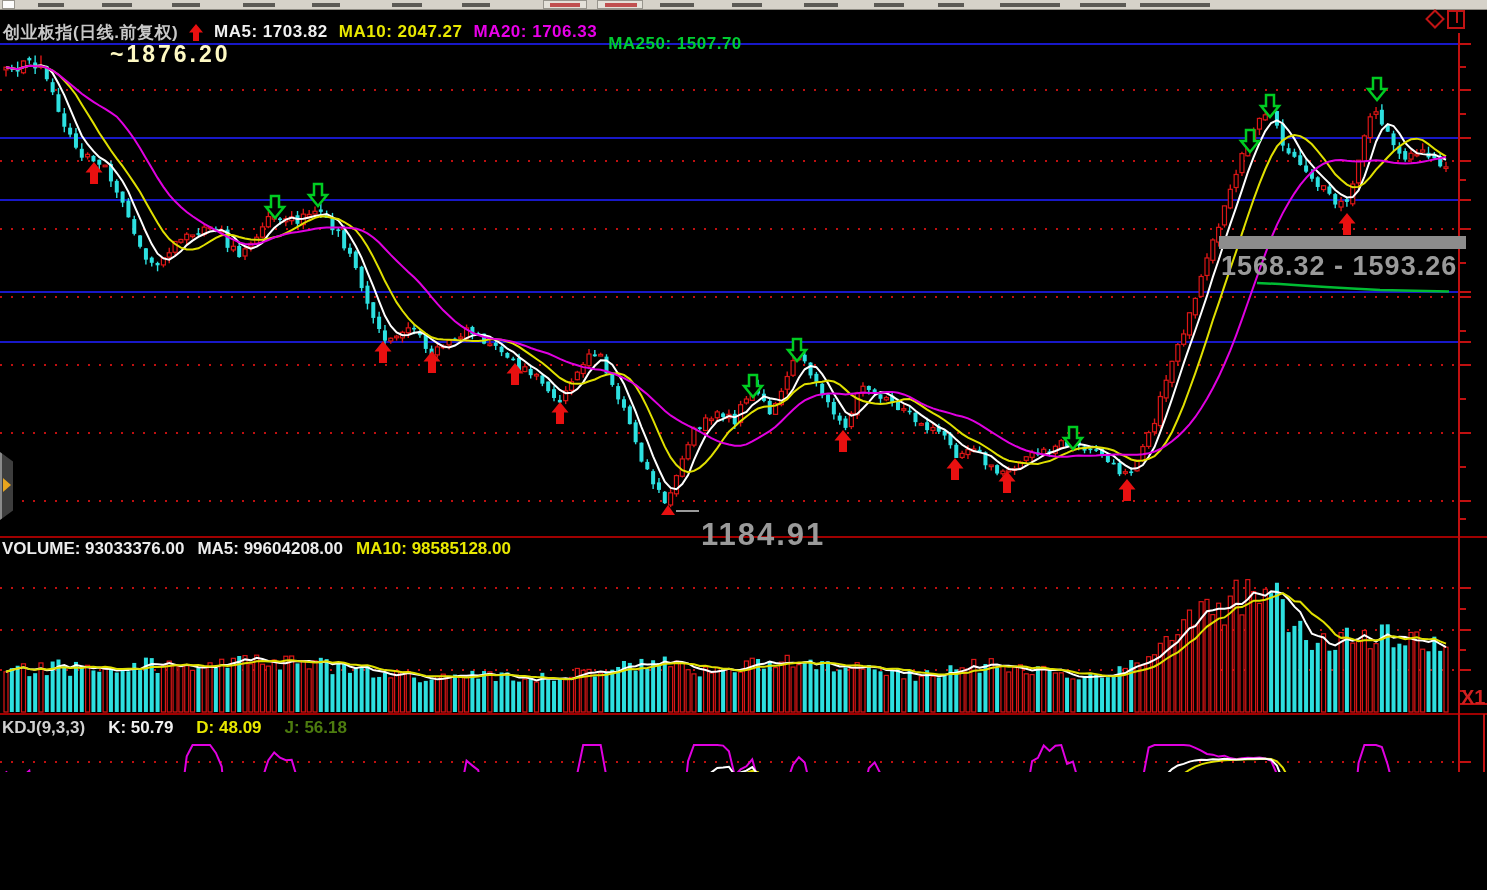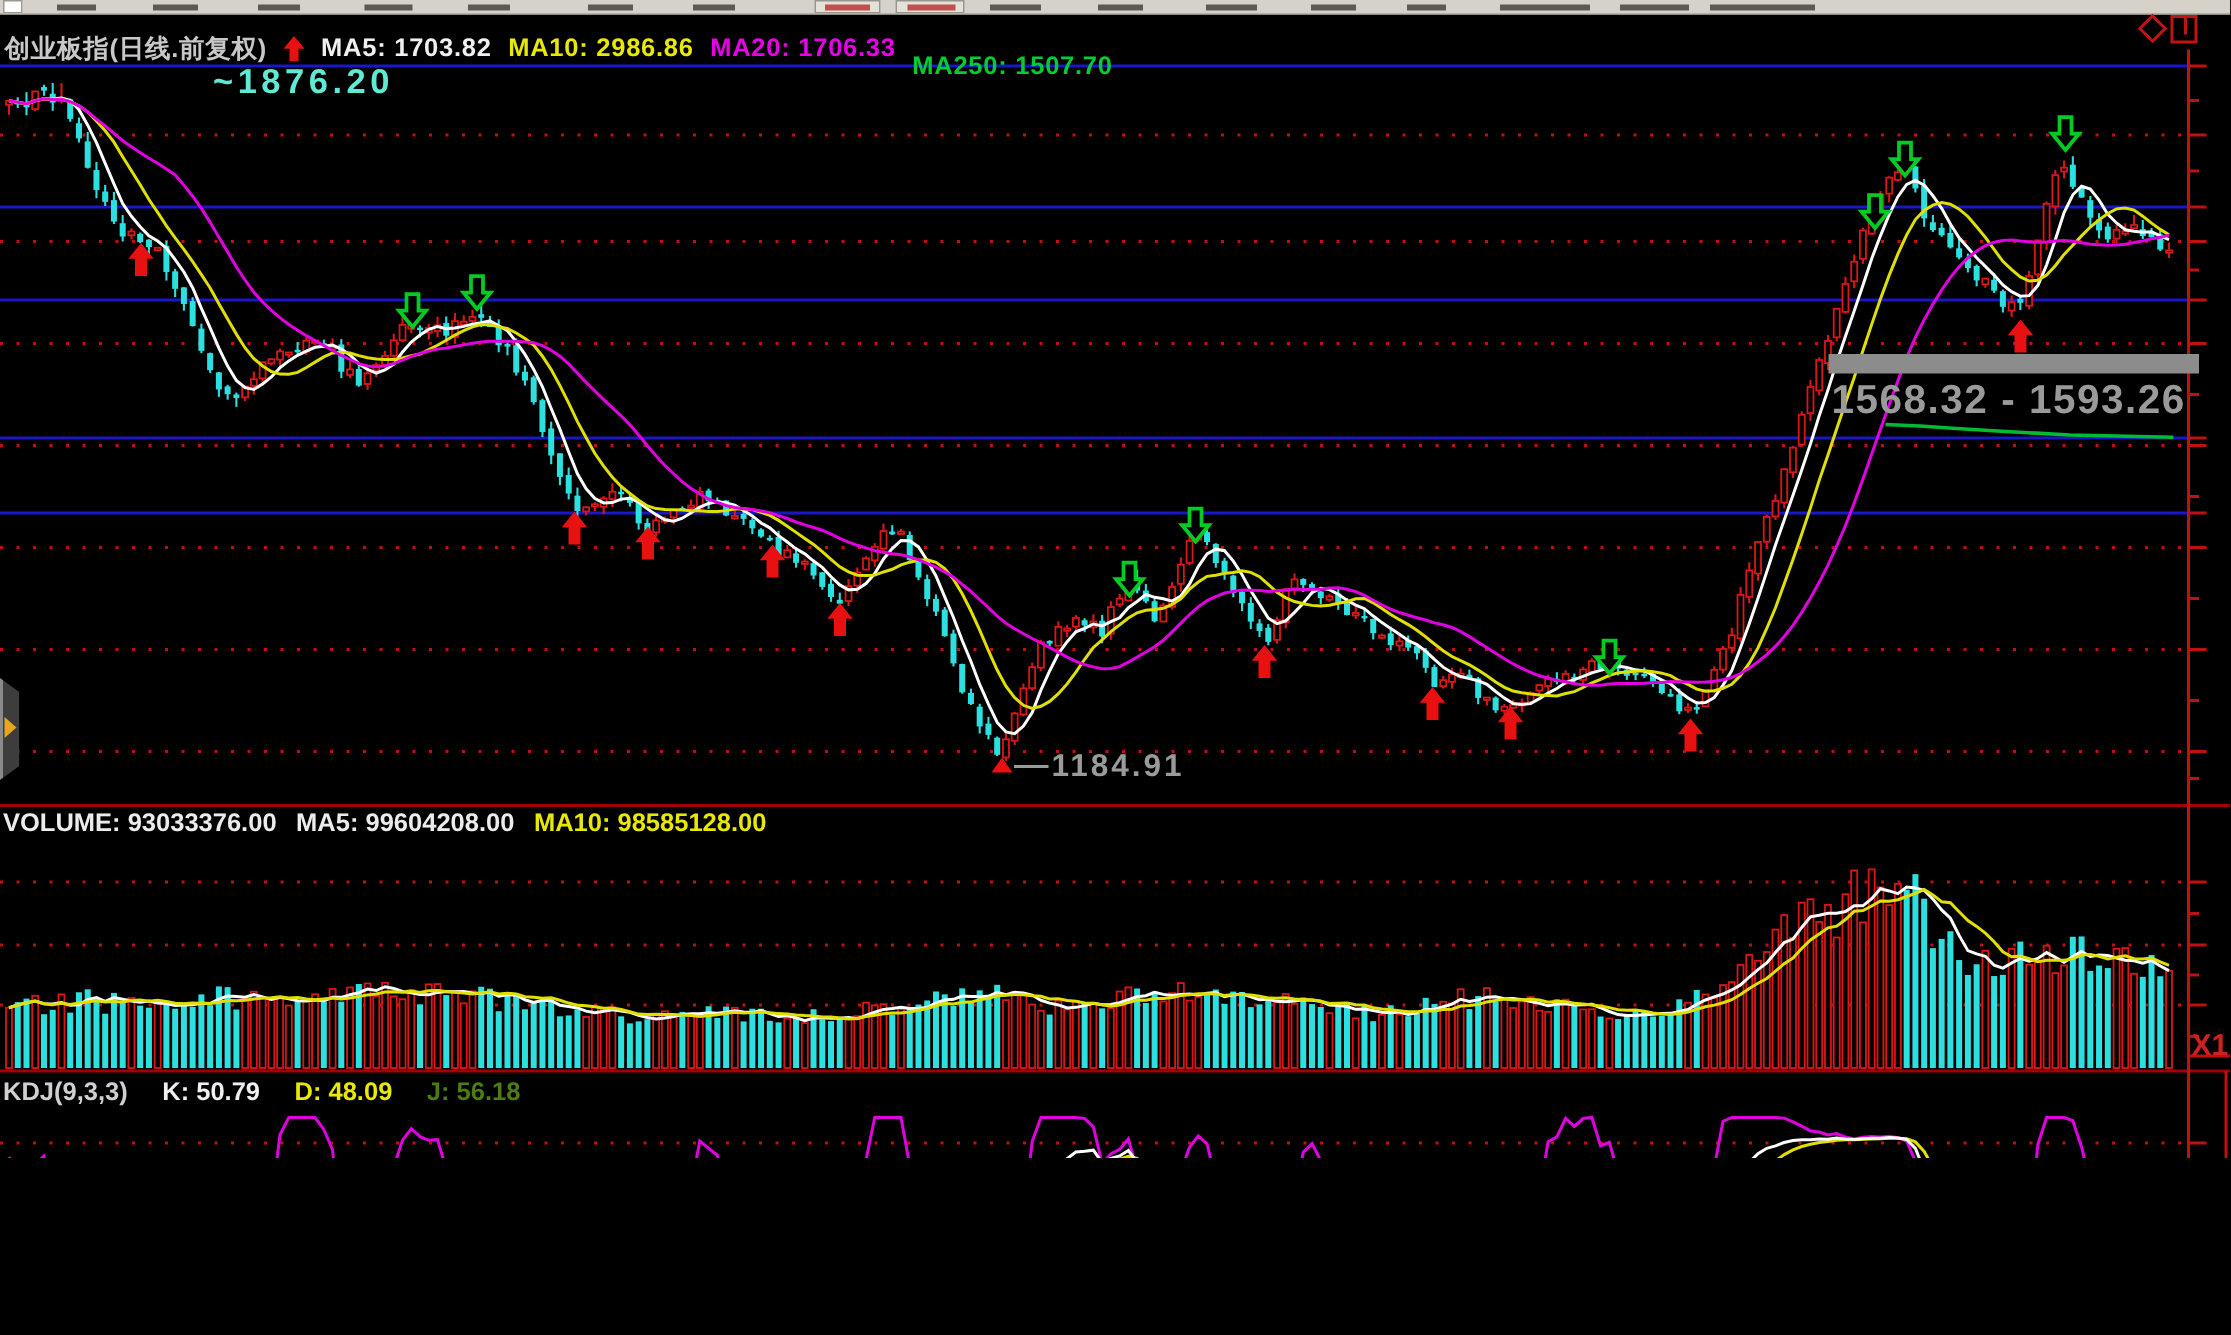--- a/index.html
+++ b/index.html
@@ -14,22 +14,22 @@
   
   svg.canvas{position:absolute;left:0;top:0;z-index:1;}
   
   .titlerow{position:absolute;left:3px;top:10px;z-index:3;display:flex;align-items:center;gap:11px;
             font-size:17px;font-weight:700;letter-spacing:0.5px;white-space:nowrap;}
   .arrow-ic{display:inline-flex;align-items:center;}
   .volrow{position:absolute;left:2px;top:539px;z-index:3;display:flex;gap:13px;font-size:17px;font-weight:700;white-space:nowrap;}
   .kdjrow{position:absolute;left:2px;top:718px;z-index:3;display:flex;gap:23px;font-size:17px;font-weight:700;white-space:nowrap;}
   
   .ann{position:absolute;z-index:3;font-weight:700;color:#9a9a9a;white-space:nowrap;}
-  .ann-peak{left:110px;top:41px;font-size:23px;letter-spacing:3px;color:#5eead4;margin-left:32px;}
-  .ann-trough{left:701px;top:499px;font-size:21px;letter-spacing:2px;}
+  .ann-peak{left:110px;top:41px;font-size:23px;letter-spacing:3px;color:#fef9c3;}
+  .ann-trough{left:701px;top:517px;font-size:31px;letter-spacing:2px;}
   .band{position:absolute;left:1219px;top:236px;width:247px;height:13px;background:#8c8c8c;z-index:2;}
   .ann-range{left:1221px;top:251px;font-size:27px;letter-spacing:1px;}
   
   .icon-diamond{position:absolute;left:1428px;top:12px;width:10px;height:10px;border:2px solid #c01414;
                 transform:rotate(45deg);z-index:3;background:transparent;}
   .icon-split{position:absolute;left:1447px;top:10px;width:14px;height:15px;border:2px solid #c01414;z-index:3;}
   .icon-split div{position:absolute;left:7px;top:0;width:2px;height:11px;background:#c01414;}
   
   .handle{position:absolute;left:0;top:452px;width:13px;height:68px;z-index:3;
           background:linear-gradient(90deg,#8a8a8a 0 2px,#3d3d3d 2px);
@@ -935,21 +935,21 @@
   <div class="band"></div>
 
   <div class="titlerow">
     <span style="color: rgb(200, 200, 200);">创业板指(日线.前复权)</span>
     <span class="arrow-ic">
       <svg width="14" height="17">
           <path d="M7,0 L14,8.5 H10 V17 H4 V8.5 H0 Z" fill="#e81010"></path>
         </svg>
     </span>
     <span style="color: rgb(240, 240, 240);">MA5: 1703.82</span>
-    <span style="color: rgb(232, 232, 0);">MA10: 2986.86</span>
+    <span style="color: rgb(232, 232, 0);">MA10: 2047.27</span>
     <span style="color: rgb(232, 0, 232);">MA20: 1706.33</span>
     <span style="color: rgb(0, 204, 51); margin-top: 24px;">MA250: 1507.70</span>
   </div>
 
   <div class="icon-diamond"></div>
   <div class="icon-split">
       <div></div>
     </div>
 
   <div class="ann ann-peak">~1876.20</div>

